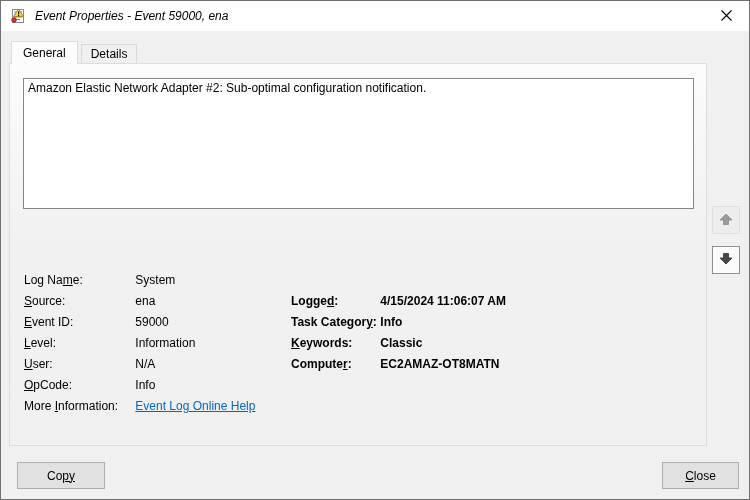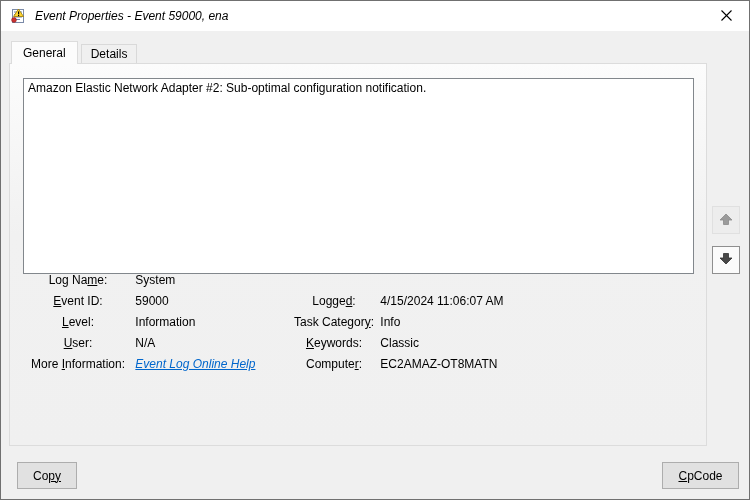--- a/index.html
+++ b/index.html
@@ -19,40 +19,40 @@
   .tab{box-sizing:border-box;white-space:nowrap;cursor:default;}
   .tab.active{height:23px;padding:4px 11px 0 11px;background:#fcfcfc;border:1px solid #dcdcdc;border-bottom:none;z-index:4;}
   .tab.inactive{height:19px;margin-left:3px;margin-bottom:1px;padding:2px 9px 0 9px;background:#f0f0f0;border:1px solid #d9d9d9;border-bottom:none;text-align:center;}
   
   .tab-page{
     position:absolute;left:8px;top:62px;width:698px;height:383px;box-sizing:border-box;
     background:linear-gradient(#fcfcfc,#f1f1f1 45%,#f0f0f0);
     border:1px solid #dcdcdc;z-index:2;
   }
   .message-box{
-    position:absolute;left:13px;top:14px;width:671px;height:196px;box-sizing:border-box;
+    position:absolute;left:13px;top:14px;width:671px;height:131px;box-sizing:border-box;
     background:#ffffff;border:1px solid #82878c;padding:2px 4px;overflow:hidden;
   }
   
   .fields-left{position:absolute;left:14px;top:206px;}
-  .fields-right{position:absolute;left:281px;top:227px;}
+  .fields-right{position:absolute;left:281px;top:227px;font-weight:bold;}
   .field-row{height:21px;line-height:21px;white-space:nowrap;}
-  .field-label{display:inline-block;vertical-align:top;text-align:center;}
+  .field-label{display:inline-block;vertical-align:top;}
   .fields-left .field-label{width:108px;}
   .fields-right .field-label{width:86px;}
   .field-value{display:inline-block;vertical-align:top;}
   .accel{text-decoration:underline;}
-  a.evt-link{color:#0066cc;text-decoration:underline;cursor:pointer;font-style:italic;}
+  a.evt-link{color:#0066cc;text-decoration:underline;cursor:pointer;}
   
   .nav-btn{position:absolute;width:28px;height:28px;box-sizing:border-box;display:flex;align-items:center;justify-content:center;cursor:default;padding:0;}
   .nav-btn.up{left:711px;top:205px;background:#ededed;border:1px solid #e0e0e0;}
   .nav-btn.down{left:711px;top:245px;background:#fbfbfb;border:1px solid #8f8f8f;}
   
   .btn{position:absolute;height:27px;box-sizing:border-box;background:#e1e1e1;border:1px solid #adadad;font-family:inherit;font-size:12px;color:#000;display:flex;align-items:center;justify-content:center;cursor:default;white-space:nowrap;}
-  .btn.copy{left:16px;top:461px;width:60px;}
+  .btn.copy{left:16px;top:461px;width:88px;}
   .btn.close{left:661px;top:461px;width:77px;}
 </style>
 </head>
 <body>
 
 <div class="window">
 
   <div class="titlebar">
     <span class="title-icon">
       <svg width="16" height="16" viewBox="0 0 16 16">
@@ -93,36 +93,44 @@
       <span>Amazon Elastic Network Adapter #2: Sub-optimal configuration notification.</span>
     </div>
 
     <div class="fields-left">
 
       <div class="field-row">
         <span class="field-label"><span>Log Na</span><span class="accel">m</span><span>e:</span></span>
         <span class="field-value">System</span>
       </div>
 
+      <div class="field-row">
+        <span class="field-label"><span></span><span class="accel">S</span><span>ource:</span></span>
+        <span class="field-value">ena</span>
+      </div>
 
       <div class="field-row">
         <span class="field-label"><span></span><span class="accel">E</span><span>vent ID:</span></span>
         <span class="field-value">59000</span>
       </div>
 
       <div class="field-row">
         <span class="field-label"><span></span><span class="accel">L</span><span>evel:</span></span>
         <span class="field-value">Information</span>
       </div>
 
       <div class="field-row">
         <span class="field-label"><span></span><span class="accel">U</span><span>ser:</span></span>
         <span class="field-value">N/A</span>
       </div>
 
+      <div class="field-row">
+        <span class="field-label"><span></span><span class="accel">O</span><span>pCode:</span></span>
+        <span class="field-value">Info</span>
+      </div>
 
       <div class="field-row">
         <span class="field-label"><span>More </span><span class="accel">I</span><span>nformation:</span></span>
         <a class="evt-link">Event Log Online Help</a>
       </div>
 
     </div>
 
     <div class="fields-right">
 
@@ -161,16 +169,16 @@
       <svg width="16" height="16" viewBox="0 0 16 16">
         <polygon points="8,13 2,7 5.5,7 5.5,2.5 10.5,2.5 10.5,7 14,7" fill="#474747" stroke="#303030" stroke-width="0.8"></polygon>
       </svg>
     </span>
   </button>
 
   <button class="btn copy">
     <span><span>Co</span><span class="accel">py</span><span></span></span>
   </button>
   <button class="btn close">
-    <span><span></span><span class="accel">C</span><span>pCode</span></span>
+    <span><span></span><span class="accel">C</span><span>lose</span></span>
   </button>
 
 </div>
 
 </body></html>

